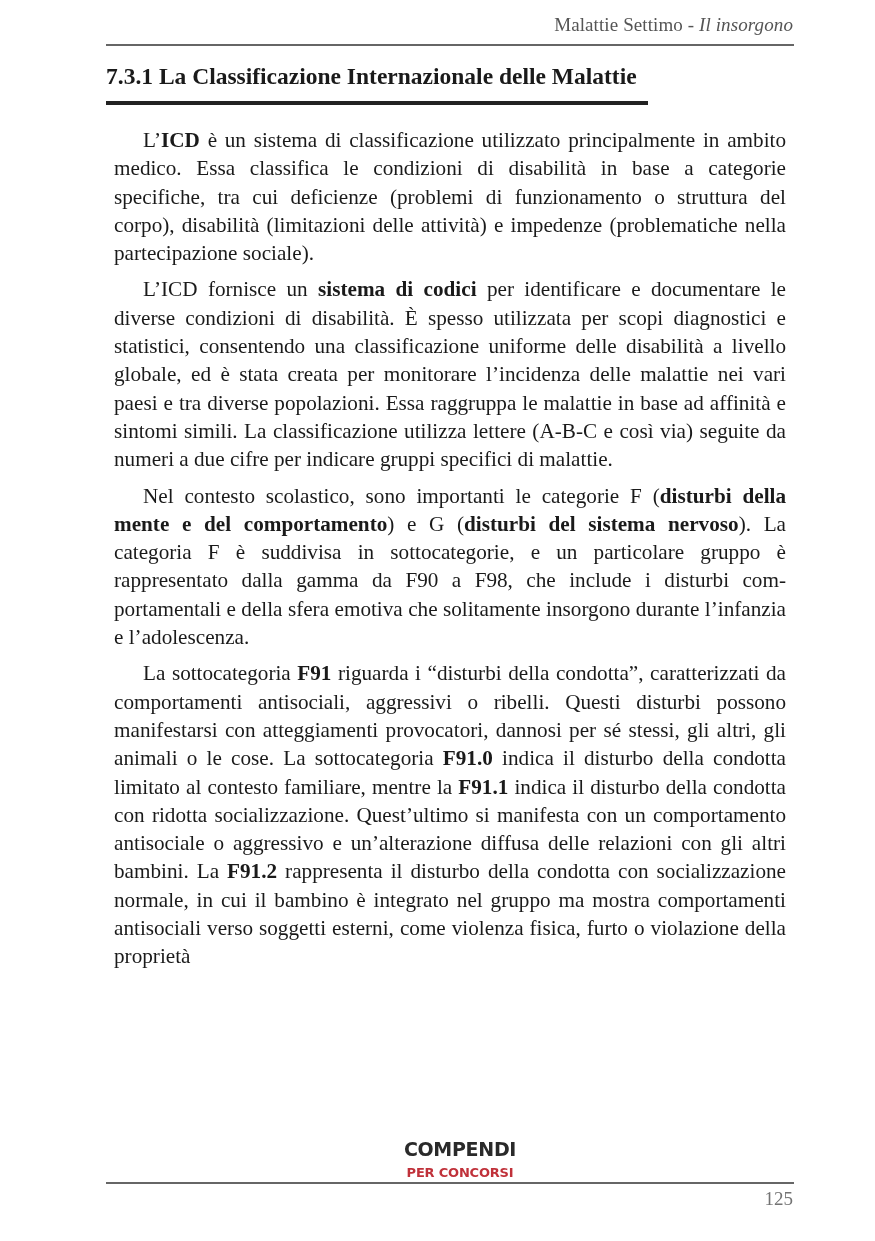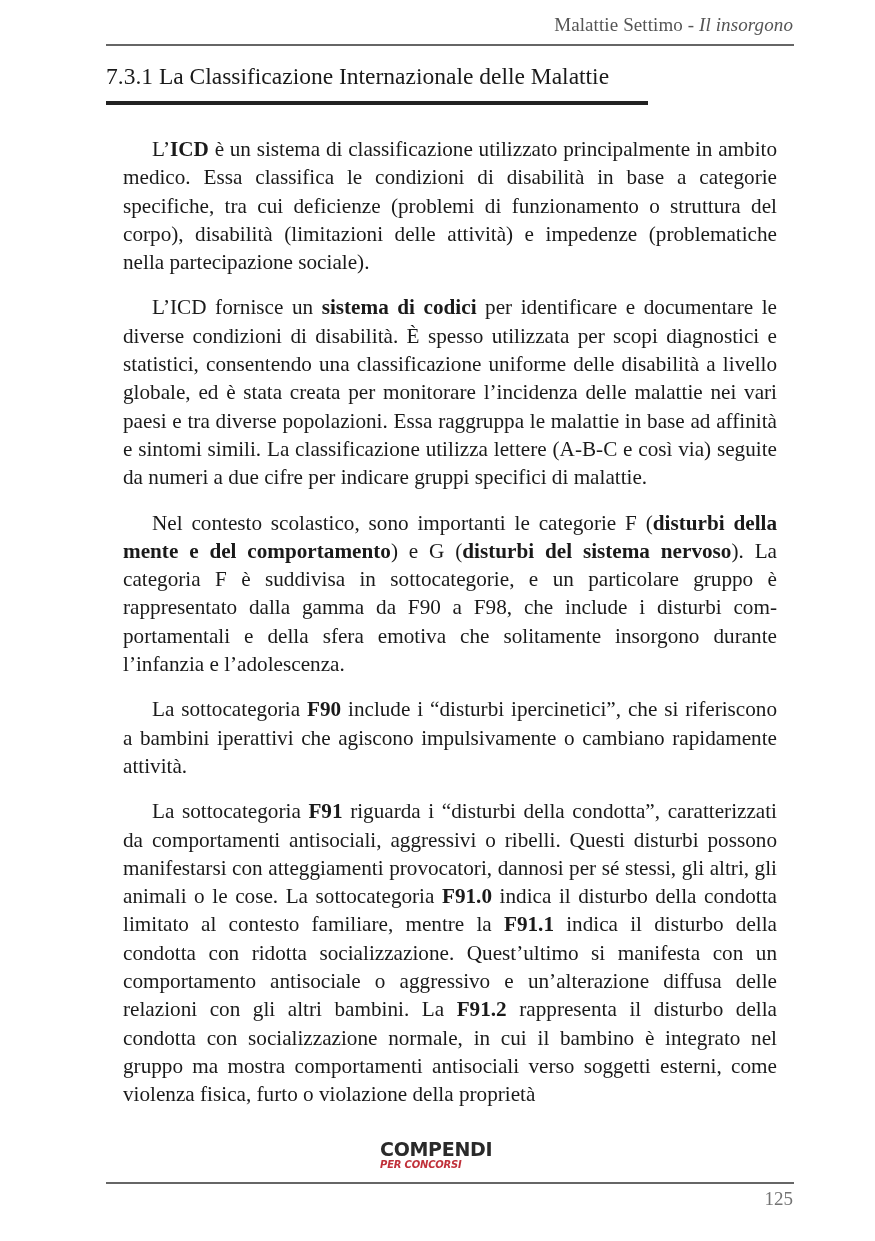--- a/index.html
+++ b/index.html
@@ -2,48 +2,47 @@
 <html><head>
 <meta charset="utf-8">
 <style>
   html, body { margin: 0; padding: 0; background: #ffffff; }
   body { width: 875px; height: 1241px; position: relative; overflow: hidden;
          font-family: "Liberation Serif", "DejaVu Serif", serif; color: #1a1a1a; }
   .running-head { position: absolute; left: 106px; width: 687px; top: 14px;
                   text-align: right; font-size: 19px; color: #555; letter-spacing: 0.1px; }
   .running-head i { font-style: italic; }
   .head-rule { position: absolute; left: 106px; width: 688px; top: 44px; height: 2px; background: #666; }
-  .section-title { position: absolute; left: 106px; top: 63px; font-size: 23.5px; font-weight: normal;
+  .section-title { position: absolute; left: 106px; top: 63px; font-size: 23.5px; font-weight: bold;
                    color: #1a1a1a; white-space: nowrap; }
   .title-rule { position: absolute; left: 106px; width: 542px; top: 101px; height: 4px; background: #222; }
   .body-text { position: absolute; left: 106px; width: 688px; top: 118px; font-size: 21.2px;
                line-height: 28.3px; text-align: justify; hyphens: manual; }
-  .body-text p { margin: 17px; text-indent: 29px; font-family: Liberation Serif, serif; }
+  .body-text p { margin: 8px; text-indent: 29px; font-family: Liberation Serif, serif; }
   .body-text b { font-weight: bold; }
   .foot-rule { position: absolute; left: 106px; width: 688px; top: 1182px; height: 2px; background: #666; }
   .page-number { position: absolute; right: 82px; top: 1188px; font-size: 19px; color: #737373; }
-  .logo { position: absolute; left: 380px; top: 1140px; width: 160px; 
+  .logo { position: absolute; left: 380px; top: 1140px; width: 160px; text-align: center;
           font-family: "DejaVu Sans", "Liberation Sans", sans-serif; font-weight: bold; line-height: 1; }
   .logo-top { font-size: 19px; color: #2a2a2a; letter-spacing: -0.3px; display: block; }
-  .logo-bottom { font-size: 10px; color: #c0313a; display: block; margin-top: 1px; letter-spacing: -0.2px; font-style: italic; }
+  .logo-bottom { font-size: 13px; color: #c0313a; display: block; margin-top: 7px; letter-spacing: -0.2px; }
 </style>
 </head>
 <body>
 
 <div class="running-head"><span>Malattie Settimo - </span><i>Il insorgono</i></div>
 <div class="head-rule"></div>
 
 <div class="section-title">7.3.1 La Classificazione Internazionale delle Malattie</div>
 <div class="title-rule"></div>
 
 <div class="body-text">
   <p><span>L’</span><b>ICD</b><span> è un sistema di classificazione utilizzato principalmente in am­bito medico. Essa classifica le condizioni di disabilità in base a categorie specifiche, tra cui deficienze (problemi di funzionamento o struttura del corpo), disabilità (limitazioni delle attività) e impedenze (problematiche nella partecipazione sociale).</span></p>
   <p><span>L’ICD fornisce un </span><b>sistema di codici</b><span> per identificare e documentare le diverse condizioni di disabilità. È spesso utilizzata per scopi diagnosti­ci e statistici, consentendo una classificazione uniforme delle disabilità a livello globale, ed è stata creata per monitorare l’incidenza delle malattie nei vari paesi e tra diverse popolazioni. Essa raggruppa le malattie in base ad affinità e sintomi simili. La classificazione utilizza lettere (A-B-C e così via) seguite da numeri a due cifre per indicare gruppi specifici di malattie.</span></p>
   <p><span>Nel contesto scolastico, sono importanti le categorie F (</span><b>disturbi del­la mente e del comportamento</b><span>) e G (</span><b>disturbi del sistema nervoso</b><span>). La categoria F è suddivisa in sottocategorie, e un particolare gruppo è rappresentato dalla gamma da F90 a F98, che include i disturbi com­portamentali e della sfera emotiva che solitamente insorgono durante l’infanzia e l’adolescenza.</span></p>
-  <p><span>La sottocategoria </span><b>F90</b><span> include i “disturbi ipercinetici”, che si riferi­scono a bambini iperattivi che agiscono impulsivamente o cambiano rapidamente attività.</span></p>
   <p><span>La sottocategoria </span><b>F91</b><span> riguarda i “disturbi della condotta”, caratte­rizzati da comportamenti antisociali, aggressivi o ribelli. Questi disturbi possono manifestarsi con atteggiamenti provocatori, dannosi per sé stes­si, gli altri, gli animali o le cose. La sottocategoria </span><b>F91.0</b><span> indica il distur­bo della condotta limitato al contesto familiare, mentre la </span><b>F91.1</b><span> indica il disturbo della condotta con ridotta socializzazione. Quest’ultimo si manifesta con un comportamento antisociale o aggressivo e un’altera­zione diffusa delle relazioni con gli altri bambini. La </span><b>F91.2</b><span> rappresenta il disturbo della condotta con socializzazione normale, in cui il bambi­no è integrato nel gruppo ma mostra comportamenti antisociali verso soggetti esterni, come violenza fisica, furto o violazione della proprietà</span></p>
 </div>
 
 <div class="foot-rule"></div>
 <div class="logo">
   <span class="logo-top">COMPENDI</span>
   <span class="logo-bottom">PER CONCORSI</span>
 </div>
 <div class="page-number">125</div>
 

